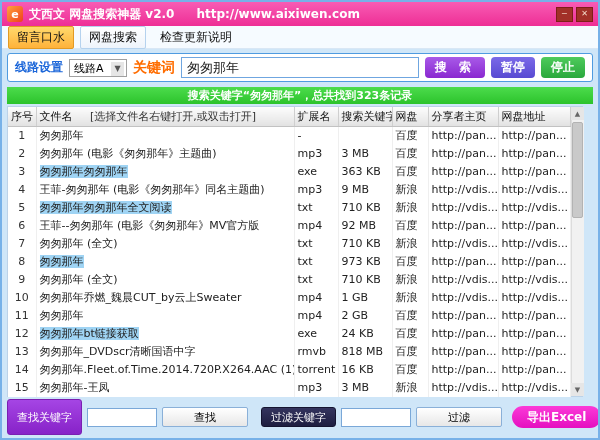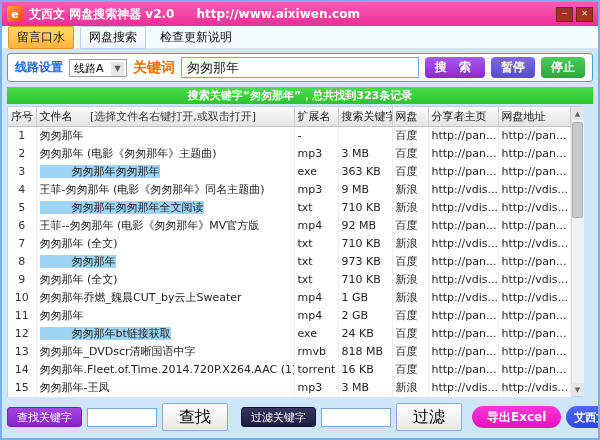--- a/index.html
+++ b/index.html
@@ -60,44 +60,44 @@
                 display:flex; background:#eab308; border:1px solid #bcd2e8; }
   table.results { border-collapse:collapse; table-layout:fixed; width:562px; background:#fff; }
   .results th { background:linear-gradient(#fdfdfd,#e2e2e2); border-right:1px solid #cfcfcf;
                 border-bottom:1px solid #c2c2c2; font-size:11px; font-weight:normal;
                 text-align:left; padding:2px 3px; height:19px; white-space:nowrap;
                 overflow:hidden; color:#111; cursor:pointer; }
   .results td { font-size:11px; padding:1px 3px; height:18px; border-right:1px solid #efefef;
                 white-space:nowrap; overflow:hidden; color:#222; }
   .results td.col-no { text-align:center; color:#333; }
   .hint { color:#333; margin-left:14px; }
-  .hl { background:#9fd4f4;padding-left:32px; }
+  .hl { background:#9fd4f4; }
 
   
   .scrollbar { width:13px; background:#f1f1f1; border-left:1px solid #dcdcdc;
                display:flex; flex-direction:column; align-items:center; }
   .sb-arrow { width:13px; height:13px; background:#e6e6e6; color:#666; font-size:7px;
               display:flex; align-items:center; justify-content:center; cursor:pointer; }
   .sb-thumb { width:11px; height:96px; background:#c9c9c9; border:1px solid #b3b3b3;
               margin-top:2px; border-radius:2px; cursor:grab; }
   .sb-down { margin-top:auto; }
 
   
   .bottombar { position:absolute; top:402px; left:5px; width:586px; height:26px;
                display:flex; align-items:center; gap:5px; }
   .btn-findlabel { background:linear-gradient(#a545e4,#8722c8); color:#fff; font-size:11px;
-                   height:20px; padding:0 9px; border:1px solid #7a1fb2; border-radius:3px;
+                   height:36px; padding:0 9px; border:1px solid #7a1fb2; border-radius:3px;
                    cursor:pointer; font-family:inherit; white-space:nowrap; }
   .btn-filterlabel { background:linear-gradient(#34345e,#1d1d40); color:#fff; font-size:11px;
                      height:20px; padding:0 9px; border:1px solid #141430; border-radius:3px;
                      cursor:pointer; font-family:Liberation Sans, sans-serif; white-space:nowrap; margin-left:8px; }
   .small-input { width:70px; height:19px; border:1px solid #7aa8d8; font-size:11px;
                  padding:0 3px; font-family:inherit; }
   .btn-plain { background:linear-gradient(#ffffff,#e7e7e7); border:1px solid #8ab0d8;
-               height:28px; padding:0 16px; font-size:16px; border-radius:2px;
+               height:20px; padding:0 31px; font-size:11px; border-radius:2px;
                cursor:pointer; font-family:inherit; white-space:nowrap; }
   .spacer { flex:1; }
   .btn-export { background:linear-gradient(#fb3ad8,#e50fc0); color:#fff; border:none;
                 border-radius:11px; height:22px; padding:0 15px; font-size:12px; font-weight:bold;
                 cursor:pointer; font-family:inherit; white-space:nowrap; }
   .btn-site { background:linear-gradient(#4d6cf5,#2b46e0); color:#fff; border:none;
               border-radius:11px; height:22px; padding:0 8px; font-size:11px; font-weight:bold;
               cursor:pointer; font-family:inherit; white-space:nowrap; }
 </style>
 </head>

